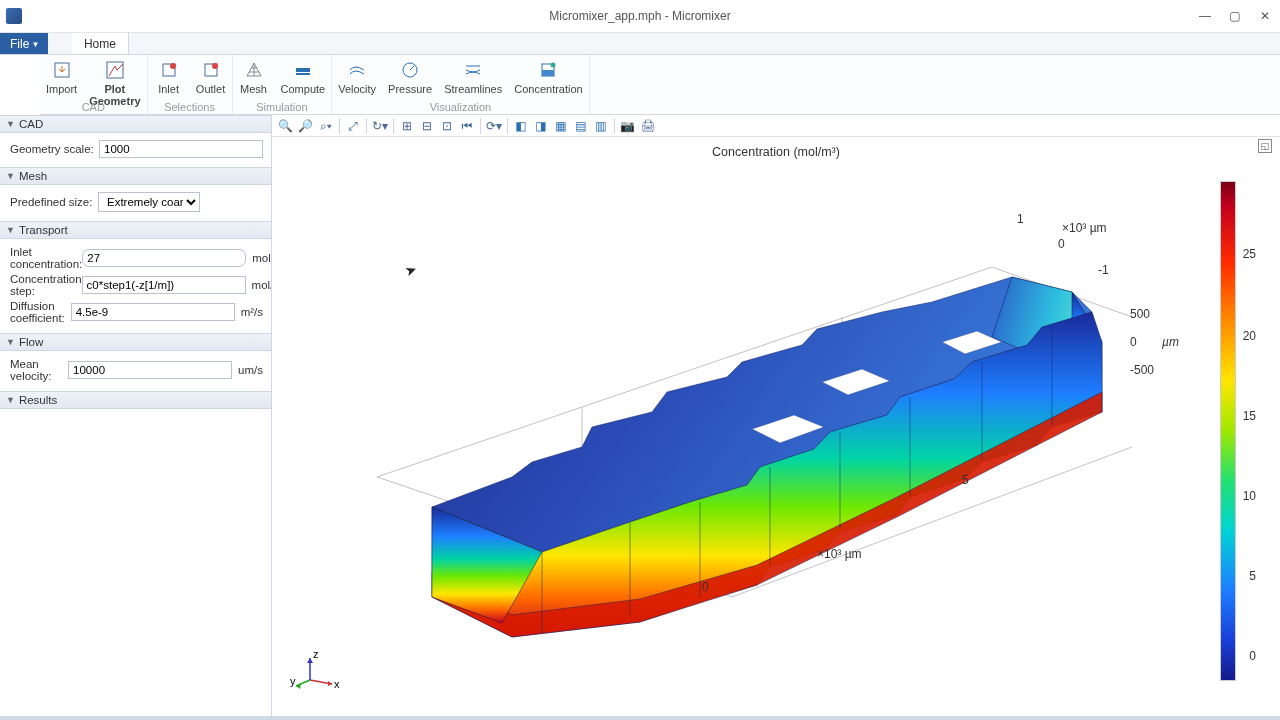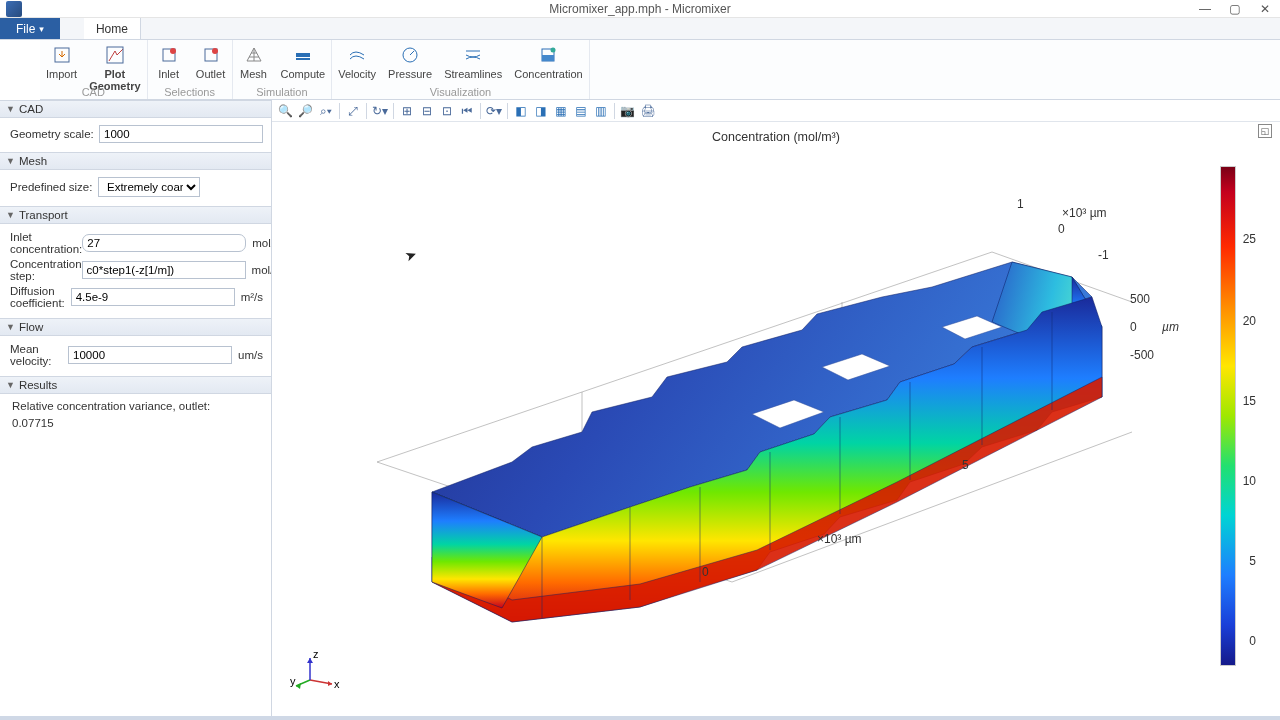--- a/index.html
+++ b/index.html
@@ -10,21 +10,21 @@
   background: #fff;
   width: 1280px;
   height: 720px;
   overflow: hidden;
   display: flex;
   flex-direction: column;
 }
 
 
 .titlebar {
-  height: 18px;
+  height: 33px;
   background: #fff;
   display: flex;
   align-items: center;
   position: relative;
   border-bottom: 1px solid #e5e5e5;
   gap: 7px;
 }
 .titlebar .app-icon {
   width: 16px; height: 16px;
   margin-left: 6px;
@@ -51,21 +51,21 @@
 .menubar {
   height: 22px;
   background: #f4f6f9;
   display: flex;
   align-items: stretch;
   border-bottom: 1px solid #d0d7e2;
 }
 .menubar .file-tab {
   background: #2b5fa3;
   color: #fff;
-  padding: 0 16px;
+  padding: 0 10px;
   display: flex; align-items: center;
   font-size: 12px;
   cursor: pointer;
 }
 .menubar .file-tab .caret {
   margin-left: 4px;
   font-size: 9px;
 }
 .menubar .home-tab {
   padding: 0 12px;
@@ -486,24 +486,20 @@
       <div class="form-row">
         <div class="label" style="width:82px">Mean velocity:</div>
         <input type="text" value="10000" style="">
         <div class="unit">um/s</div>
       </div>
     </div>
 
     <div class="section-header">
       <span class="chev">▼</span>
       <span>Results</span>
-    </div>
-    <div class="section-body">
-      <div class="results-text">Relative concentration variance, outlet:</div>
-      <div class="results-text">0.07715</div>
     </div>
   </div>
 
   <div class="gfx">
     <div class="gfx-toolbar">
       <span class="tbtn">🔍</span>
       <span class="tbtn">🔎</span>
       <span class="tbtn">⌕▾</span>
       <span class="sep"></span>
       <span class="tbtn">⤢</span>

